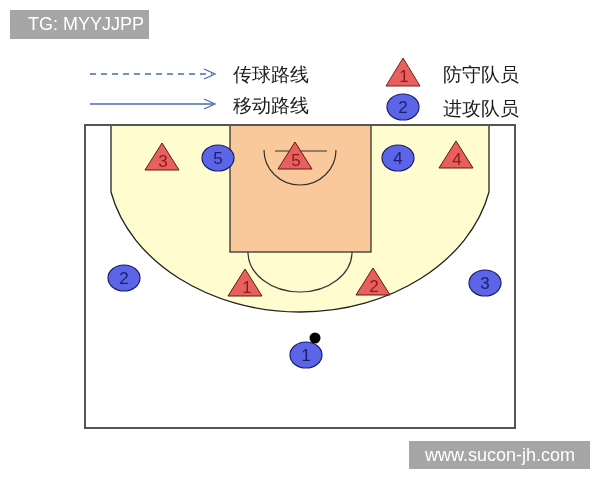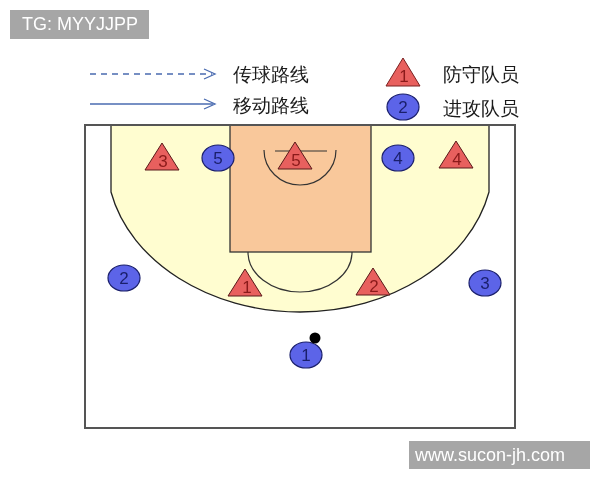--- a/index.html
+++ b/index.html
@@ -1,19 +1,19 @@
 <!DOCTYPE html>
 <html><head>
 <meta charset="utf-8">
 <style>
   html, body { margin:0; padding:0; background:#ffffff; }
   body { width:600px; height:480px; position:relative; overflow:hidden; font-family:"Liberation Sans", sans-serif; }
   .wm { position:absolute; background:#a6a6a6; color:#ffffff; font-family:"Liberation Sans", sans-serif; }
-  .wm-tl { left:10px; top:10px; width:139px; height:29px; font-size:18px; line-height:29px; padding-left:12px; box-sizing:border-box; }
-  .wm-br { left:409px; top:441px; width:181px; height:28px; font-size:18px; line-height:28px; padding-left:6px; box-sizing:border-box; }
+  .wm-tl { left:10px; top:10px; width:139px; height:29px; font-size:18px; line-height:29px; padding-left:18px; box-sizing:border-box; }
+  .wm-br { left:409px; top:441px; width:181px; height:28px; font-size:18px; line-height:28px; padding-left:16px; box-sizing:border-box; }
   svg { position:absolute; left:0; top:0; }
   .cn { font-family:"DejaVu Sans", sans-serif; font-size:19px; fill:#1a1a1a; }
   .num { font-family:"Liberation Sans", sans-serif; font-size:17px; text-anchor:middle; dominant-baseline:central; }
 </style>
 </head>
 <body>
 
 <div class="wm wm-tl">TG: MYYJJPP</div>
 
 <svg width="600" height="480" viewBox="0 0 600 480">

